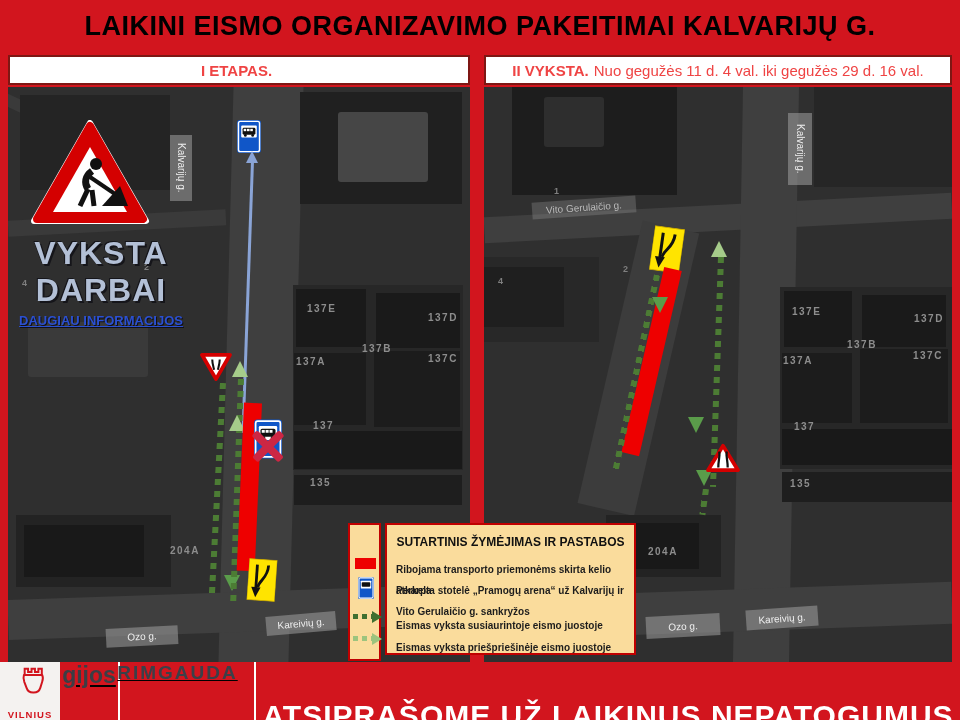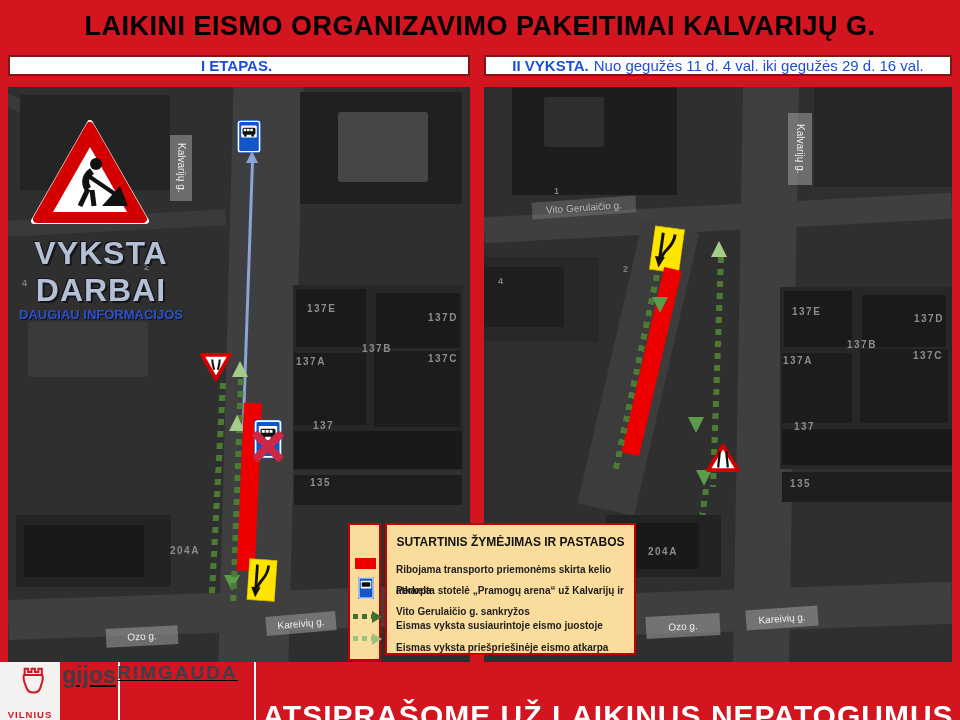--- a/index.html
+++ b/index.html
@@ -6,21 +6,21 @@
   html,body { width:960px; height:720px; }
   body { position:relative; background:#d2151e; font-family:"Liberation Sans", sans-serif; overflow:hidden; }
 
   .abs { position:absolute; }
 
   
   .header { left:0; top:0; width:960px; height:53px; display:flex; align-items:center; justify-content:center; }
   .header h1 { color:#000000; font-size:27px; font-weight:bold; letter-spacing:.5px; }
 
   
-  .stage-box { top:55px; height:21px; background:#fff; border:2px solid #7e1714; display:flex; align-items:center; justify-content:center; font-size:15px; color:#1d4ed8; white-space:nowrap; }
+  .stage-box { top:55px; height:30px; background:#fff; border:2px solid #7e1714; display:flex; align-items:center; justify-content:center; font-size:15px; color:#ef4444; white-space:nowrap; }
   .stage-box b { margin-right:5px; }
 
   
   .panel { top:87px; height:575px; background:#2f2f2f; overflow:hidden; }
   .road { position:absolute; background:#3f3f3f; }
   .road.dk { background:#3a3a3a; }
   .bldg { position:absolute; background:#1e1e1e; }
   .patch { position:absolute; background:#464646; border-radius:3px; }
 
   .map-label { position:absolute; color:#8d8d8d; font-weight:bold; font-size:10px; letter-spacing:1.5px; white-space:nowrap; }
@@ -112,21 +112,21 @@
     <polygon points="60,27 97,92 23,92" fill="#ffffff"></polygon>
     <circle cx="66" cy="44" r="6" fill="#111"></circle>
     <path d="M62,51 C55,56 54,63 58,69" stroke="#111" stroke-width="7" fill="none"></path>
     <path d="M58,69 L50,86 M62,70 L64,86" stroke="#111" stroke-width="5" fill="none"></path>
     <path d="M60,57 L88,76" stroke="#111" stroke-width="4" fill="none"></path>
     <polygon points="72,86 98,86 90,66" fill="#111"></polygon>
   </svg>
 
   <div class="notice" style="top:185px;">DARBAI</div>
   <div class="notice" style="top:148px;">VYKSTA</div>
-  <div class="notice-info" style="top:220px;">DAUGIAU INFORMACIJOS</div>
+  <div class="notice-info" style="top:226px;text-decoration:underline;">DAUGIAU INFORMACIJOS</div>
 
   <svg class="abs" style="left:229px; top:33px;" width="24" height="33" viewBox="0 0 26 36">
     <rect x="0" y="0" width="26" height="36" rx="3" fill="#1056c8"></rect>
     <rect x="1.5" y="1.5" width="23" height="33" rx="2" fill="none" stroke="#fff" stroke-width="1.6"></rect>
     <rect x="4.5" y="6" width="17" height="13" rx="1" fill="#fff"></rect>
     <rect x="6" y="8.5" width="14" height="7.5" rx="1.5" fill="#101010"></rect>
     <rect x="7.2" y="9.6" width="2.8" height="2.6" fill="#fff"></rect>
       <rect x="10.8" y="9.6" width="2.8" height="2.6" fill="#fff"></rect>
       <rect x="14.4" y="9.6" width="2.8" height="2.6" fill="#fff"></rect>
     <circle cx="9" cy="16.8" r="1.5" fill="#101010"></circle>
@@ -247,21 +247,21 @@
   <div class="hdash" style="left:3px; top:89px; --c:#3f7030;"></div>
   <div class="hdash-head" style="left:22px; top:86px; --c:#3f7030;"></div>
   <div class="hdash" style="left:3px; top:111px; --c:#9cc47e;"></div>
   <div class="hdash-head" style="left:22px; top:108px; --c:#9cc47e;"></div>
 </div>
 <div class="abs legend-box" style="left:385px; top:523px; width:251px; height:132px;">
   <div class="legend-title">SUTARTINIS ŽYMĖJIMAS IR PASTABOS</div>
   <div class="legend-item" style="top:34px;">Ribojama transporto priemonėms skirta kelio atkarpa</div>
   <div class="legend-item" style="top:90px;">Eismas vyksta susiaurintoje eismo juostoje</div>
   <div class="legend-item" style="top:55px;">Perkelta stotelė „Pramogų arena“ už Kalvarijų ir Vito Gerulaičio g. sankryžos</div>
-  <div class="legend-item" style="top:112px;">Eismas vyksta priešpriešinėje eismo atkarpa</div>
+  <div class="legend-item" style="top:112px;">Eismas vyksta priešpriešinėje eismo juostoje</div>
 </div>
 
 <div class="abs footer">
   <div class="vilnius-box">
     <svg width="34" height="34" viewBox="0 0 40 42">
       <path d="M13 17 V9 h4.5 v4 h4.5 V9 h4.5 v4 h4.5 V9 h4.5 v8" fill="none" stroke="#d2151e" stroke-width="2.6"></path>
       <path d="M12 17 h24 c1.5 3 1 6 0 9 l-2.5 8 c-1.2 3.8 -4.5 6 -8.5 6 h-1 c-4 0 -7.3 -2.2 -8.5 -6 L12.5 26 c-1 -3 -1.5 -6 -0.5 -9 z" fill="none" stroke="#d2151e" stroke-width="2.6" stroke-linejoin="round"></path>
     </svg>
     <span>VILNIUS</span>
   </div>

